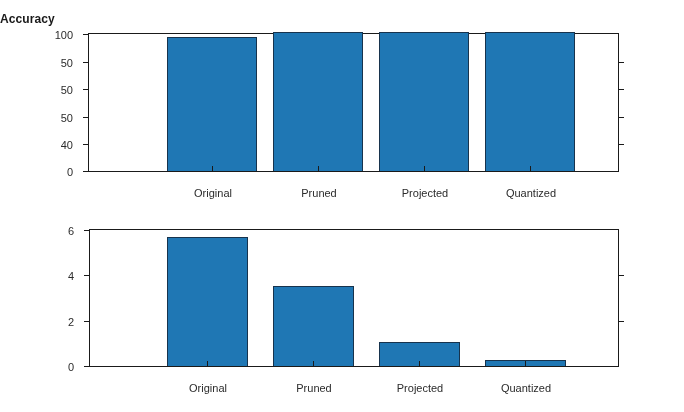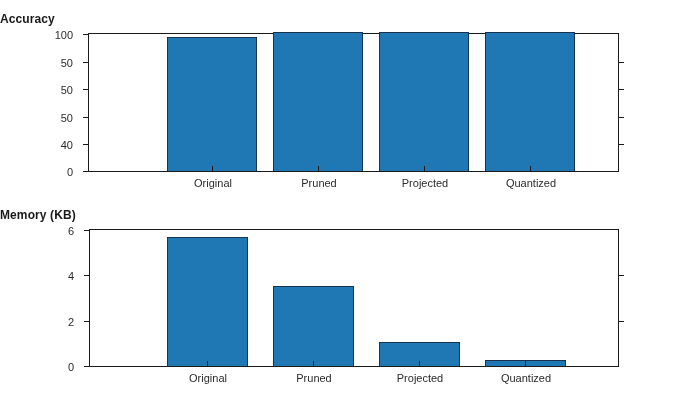--- a/index.html
+++ b/index.html
@@ -96,21 +96,21 @@
   .xtick {
     position: absolute;
     bottom: 0;
     width: 0;
     height: 5px;
     border-left: 1px solid #1a1a1a;
   }
   .xcatlabel {
     position: absolute;
     top: 100%;
-    margin-top: 6px;
+    margin-top: 16px;
     transform: translateX(-50%);
     font-size: 11px;
     color: #2b2b2b;
     white-space: nowrap;
   }
 
   
   .bar {
     position: absolute;
     bottom: 0;
@@ -168,21 +168,20 @@
       <div class="xtick" style="left:335px;">
         <span class="xcatlabel">Projected</span>
       </div>
       <div class="xtick" style="left:441px;">
         <span class="xcatlabel">Quantized</span>
       </div>
     </div>
   </div>
 
   <div class="panel" id="panel-memory">
-    <div class="panel-title">Memory (KB)</div>
 
     <div class="plot-box" id="plot-memory">
 
       <div class="ytick" style="top:0px;">
         <span class="ylabel">6</span>
       </div>
       <div class="ytick" style="top:45.3px;">
         <span class="ylabel">4</span>
       </div>
       <div class="ytick" style="top:90.6px;">

